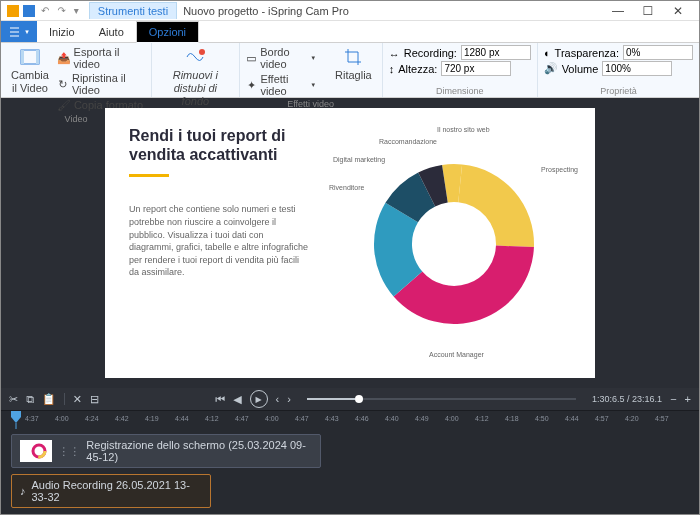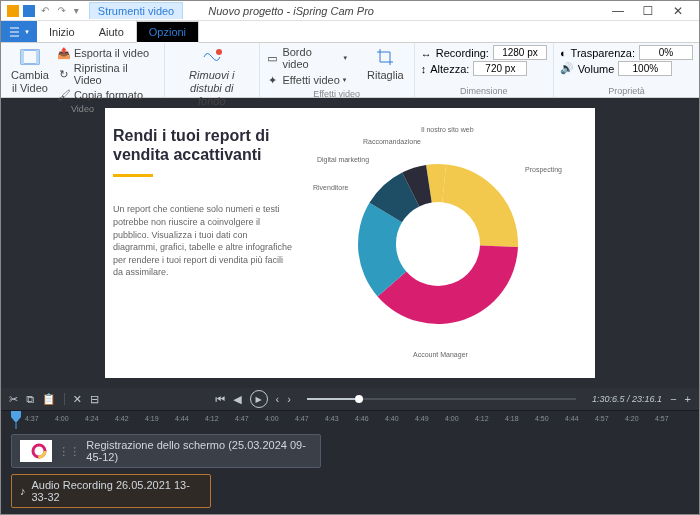--- a/index.html
+++ b/index.html
@@ -4,52 +4,52 @@
 <style>
 *{box-sizing:border-box;margin:0;padding:0;font-family:"Segoe UI",Arial,sans-serif;font-size:11px;}
 body{width:700px;height:515px;background:#fff;overflow:hidden;border:1px solid #888;}
 .titlebar{height:20px;background:#fff;display:flex;align-items:center;padding:0 6px;border-bottom:1px solid #e0e0e0;}
 .titlebar .tb-icons{display:flex;gap:4px;align-items:center;}
 .titlebar .tb-sq{width:12px;height:12px;border:1px solid #aaa;}
 .titlebar .tb-sq.orange{background:#f4a000;border:none;}
 .titlebar .tb-sq.blue{background:#2e7cd6;border:none;}
 .titlebar .ch{color:#888;font-size:10px;padding:0 2px;}
 .titlebar .strum{background:#d9ecff;color:#2e7cd6;padding:2px 8px;margin-left:8px;border:1px solid #b8d8f2;border-bottom:none;}
-.titlebar .title{margin-left:25px;color:#444;font-style:italic;}
+.titlebar .title{margin-left:6px;color:#444;}
 .titlebar .winbtns{margin-left:auto;display:flex;}
 .titlebar .winbtns div{width:30px;height:18px;display:flex;align-items:center;justify-content:center;color:#444;font-size:12px;}
 .menubar{height:22px;display:flex;align-items:stretch;border-bottom:1px solid #d0d0d0;background:#fff;}
 .menubar .home{width:36px;background:#2e7cd6;color:#fff;display:flex;align-items:center;justify-content:center;}
 .menubar .tab{padding:0 12px;display:flex;align-items:center;color:#333;}
 .menubar .tab.active{background:#000000;color:#2e7cd6;border:1px solid #d0d0d0;border-bottom:1px solid #f5f9fe;margin-bottom:-1px;}
 .ribbon{height:55px;background:#f5f9fe;border-bottom:1px solid #d0d0d0;display:flex;}
 .group{border-right:1px solid #dbe5ef;padding:2px 6px 0 6px;display:flex;flex-direction:column;}
 .group .gbody{display:flex;flex:1;align-items:flex-start;}
 .group .glabel{text-align:center;color:#888;font-size:9px;padding:1px 0;}
 .bigbtn{text-align:center;padding:2px 4px;color:#444;line-height:1.1;font-size:9px;}
 .bigbtn svg{display:block;margin:0 auto 2px;}
 .smallrow{display:flex;align-items:center;gap:3px;padding:1px 0;color:#444;font-size:10px;}
 .smallrow .ico{width:14px;height:14px;display:flex;align-items:center;justify-content:center;}
 .dim-field{display:flex;align-items:center;gap:4px;font-size:10px;}
-.dim-field input{width:54px;font-size:10px;padding:1px 2px;border:1px solid #bbb;text-align:center;}
+.dim-field input{width:70px;font-size:10px;padding:1px 2px;border:1px solid #bbb;}
 .stage{height:290px;background:#2a2d34;display:flex;align-items:center;justify-content:center;}
-.slide{width:490px;height:270px;background:#fff;display:flex;padding:18px 8px;gap:10px;}
+.slide{width:490px;height:270px;background:#fff;display:flex;padding:18px 24px;gap:10px;}
 .slide .text{flex:0 0 180px;}
 .slide h2{font-size:16px;font-weight:700;color:#2b2b3a;line-height:1.2;}
 .slide .bar{width:40px;height:3px;background:#f4b400;margin:10px 0 26px;}
 .slide p{font-size:9px;color:#666;line-height:1.4;}
 .chart{flex:1;position:relative;}
 .chart .lbl{position:absolute;font-size:7px;color:#666;}
 .controls{height:22px;background:#2e3138;display:flex;align-items:center;padding:0 8px;gap:8px;}
 .controls .cicon{color:#c0c8d0;font-size:11px;}
 .controls .sep{width:1px;height:12px;background:#4a4f58;}
 .controls .prog{flex:1;height:2px;background:#4a4f58;position:relative;margin:0 8px;}
 .controls .prog .fill{width:18%;height:100%;background:#c0c8d0;}
 .controls .prog .thumb{position:absolute;left:18%;top:-3px;width:8px;height:8px;border-radius:50%;background:#fff;}
-.controls .time{color:#c0c8d0;font-size:9px;font-style:italic;}
+.controls .time{color:#c0c8d0;font-size:9px;}
 .ruler{height:18px;background:#272a30;position:relative;border-top:1px solid #1a1c21;}
 .ruler .playhead{position:absolute;left:10px;top:0;}
 .ruler .tlabel{position:absolute;top:4px;color:#8a919c;font-size:7px;}
 .tracks{height:87px;background:#272a30;padding:6px 10px;}
 .clip{height:34px;border-radius:2px;display:flex;align-items:center;gap:6px;padding:0 8px;color:#d0d6de;font-size:9px;margin-bottom:6px;}
 .clip.video{background:#3a3f48;border:1px solid #52596a;width:310px;}
 .clip.audio{background:#2f2a25;border:1px solid #b8752f;width:200px;}
 .thumb{width:36px;height:22px;background:#fff;display:flex;align-items:center;justify-content:center;}
 .play-circle{width:18px;height:18px;border:1.5px solid #c0c8d0;border-radius:50%;display:flex;align-items:center;justify-content:center;}
 </style>
@@ -57,21 +57,21 @@
 <body>
 
 <div class="titlebar">
   <div class="tb-icons">
     <div class="tb-sq orange"></div>
     <div class="tb-sq blue"></div>
     <span class="ch">↶</span>
     <span class="ch">↷</span>
     <span class="ch">▾</span>
   </div>
-  <div class="strum">Strumenti video</div>
+  <div class="strum">Strumenti testi</div>
   <div class="title">Nuovo progetto - iSpring Cam Pro</div>
   <div class="winbtns">
     <div>—</div>
     <div>☐</div>
     <div>✕</div>
   </div>
 </div>
 
 <div class="menubar">
   <div class="home">

